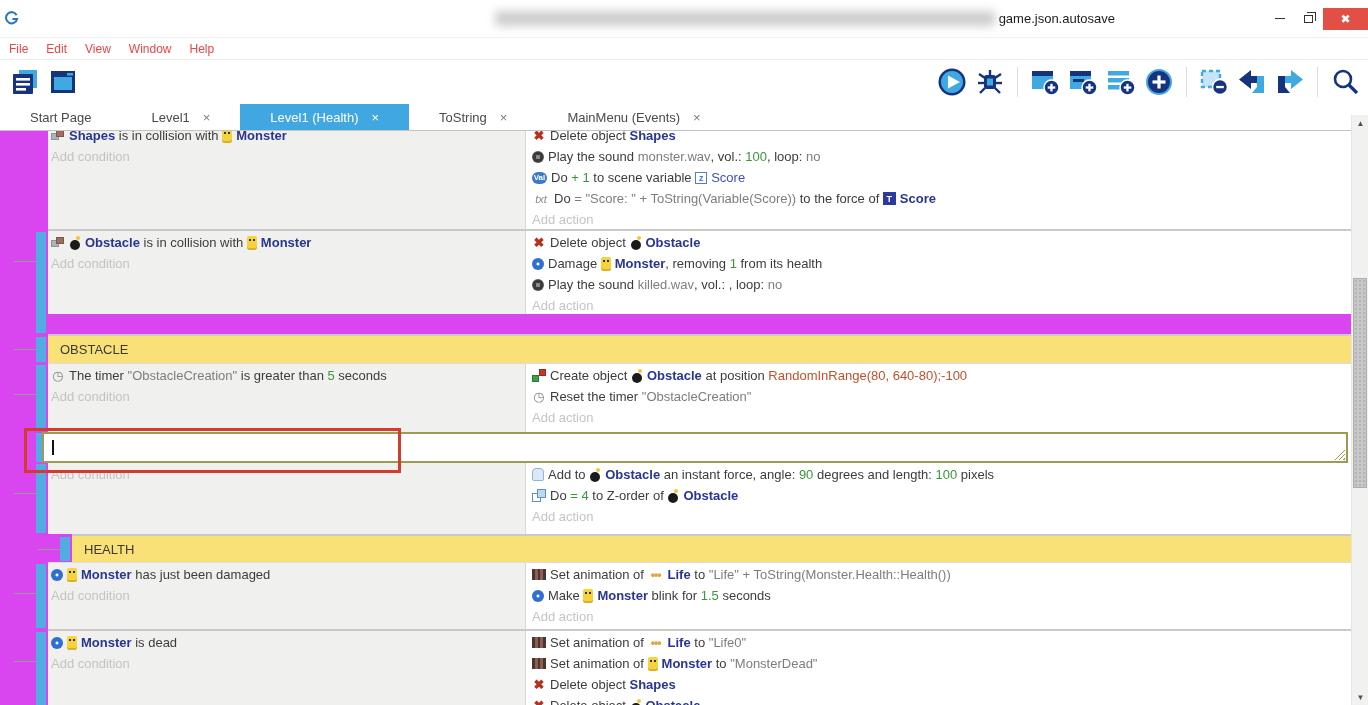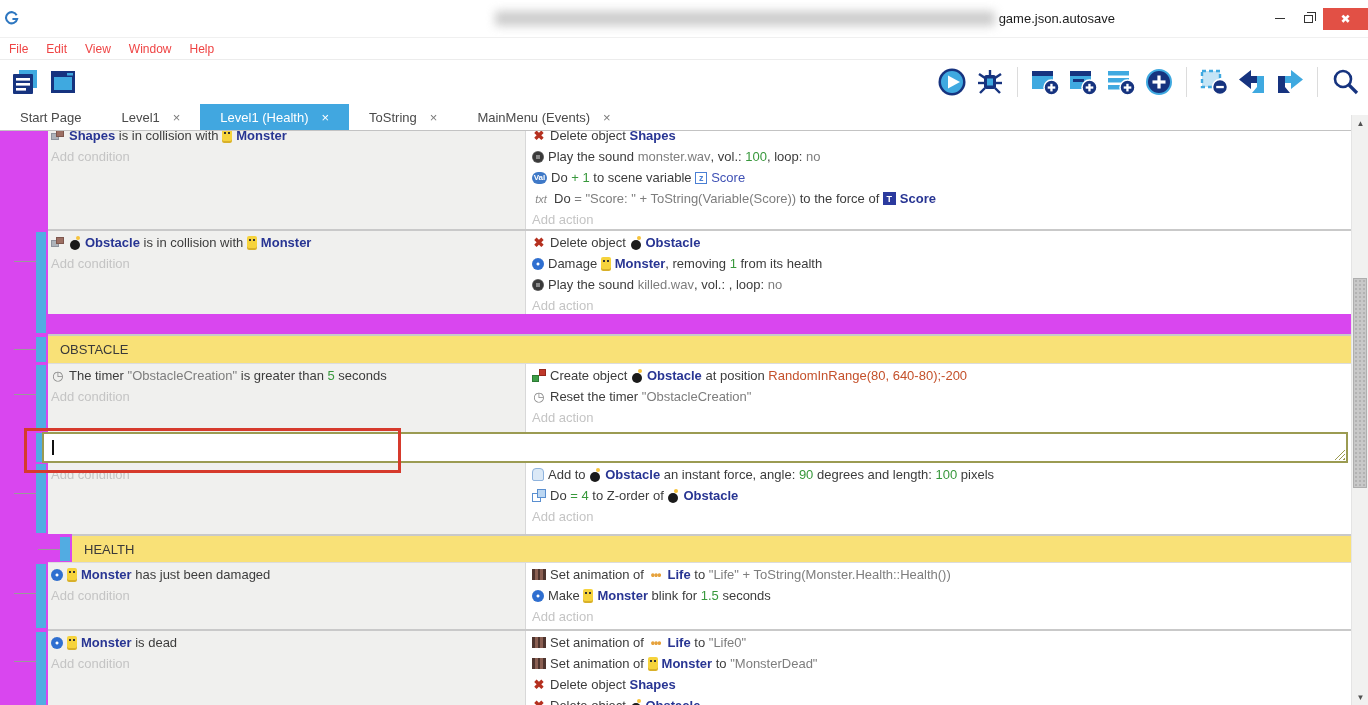--- a/index.html
+++ b/index.html
@@ -29,21 +29,21 @@
   
   .toolbar { height:44px; display:flex; align-items:center; background:#fff; }
   .tb-left { display:flex; align-items:center; gap:8px; margin-left:10px; }
   .tb-right { display:flex; align-items:center; gap:8px; margin-left:auto; margin-right:8px; }
   .tb-btn { width:30px; height:30px; display:flex; align-items:center; justify-content:center; }
   .tb-btn svg { width:30px; height:30px; }
   .tb-sep { width:1px; height:30px; background:#dcdcdc; margin:0 4px; }
 
   
   .tabbar { height:27px; display:flex; align-items:stretch; font-size:13px; border-bottom:1px solid #c3c3c3; background:#fff; }
-  .tab { display:flex; align-items:center; padding:0 20px; color:#4a4a4a;text-align:right; }
+  .tab { display:flex; align-items:center; padding:0 30px; color:#4a4a4a;text-align:right; }
   .tab .tab-close { margin-left:13px; color:#7a7a7a; font-size:13px; }
   .tab.active { background:#41a7e0; color:#fff; }
   .tab.active .tab-close { color:#fff; }
 
   
   .events { position:relative; width:1351px; height:590px; background:#d946ef; padding-left:48px; overflow:hidden; }
   .row { position:relative; width:100%; }
   .row.clipped { overflow:hidden; }
   .bluebar { position:absolute; left:-12px; top:1px; bottom:1px; width:10px; background:#52ace2; }
   .tick { position:absolute; left:-34px; width:22px; height:1px; background:#9a9a9a; }
@@ -340,21 +340,21 @@
     </div>
     <div class="row" style="height: 69px; border-top: 1px solid rgb(220, 220, 220);">
       <div class="bluebar"></div>
       <div class="tick" style="top: 30px;"></div>
       <div class="cols" style="height: 69px;">
         <div class="cond">
           <div class="line"><span class="ei timer-icon">◷</span><span class="tk-p">The timer </span><span class="tk-g">"ObstacleCreation"</span><span class="tk-p"> is greater than </span><span class="tk-n">5</span><span class="tk-p"> seconds</span></div>
           <div class="line ph">Add condition</div>
         </div>
         <div class="act">
-          <div class="line"><span class="ei create-icon"><span class="cr1"></span><span class="cr2"></span></span><span class="tk-p">Create object </span><span class="ei bomb-icon"><span class="bb"></span><span class="bf"></span></span><span class="tk-o">Obstacle</span><span class="tk-p"> at position </span><span class="tk-f">RandomInRange(80, 640-80);-200</span></div>
+          <div class="line"><span class="ei create-icon"><span class="cr1"></span><span class="cr2"></span></span><span class="tk-p">Create object </span><span class="ei bomb-icon"><span class="bb"></span><span class="bf"></span></span><span class="tk-o">Obstacle</span><span class="tk-p"> at position </span><span class="tk-f">RandomInRange(80, 640-80);-100</span></div>
           <div class="line"><span class="ei timer-icon">◷</span><span class="tk-p">Reset the timer </span><span class="tk-g">"ObstacleCreation"</span></div>
           <div class="line ph">Add action</div>
         </div>
       </div>
     </div>
     <div class="row comment-row" style="height: 31px; border-top: none;">
       <div class="bluebar"></div>
       <div class="comment-box">
         <span class="caret"></span>
         <div class="grip"></div>

